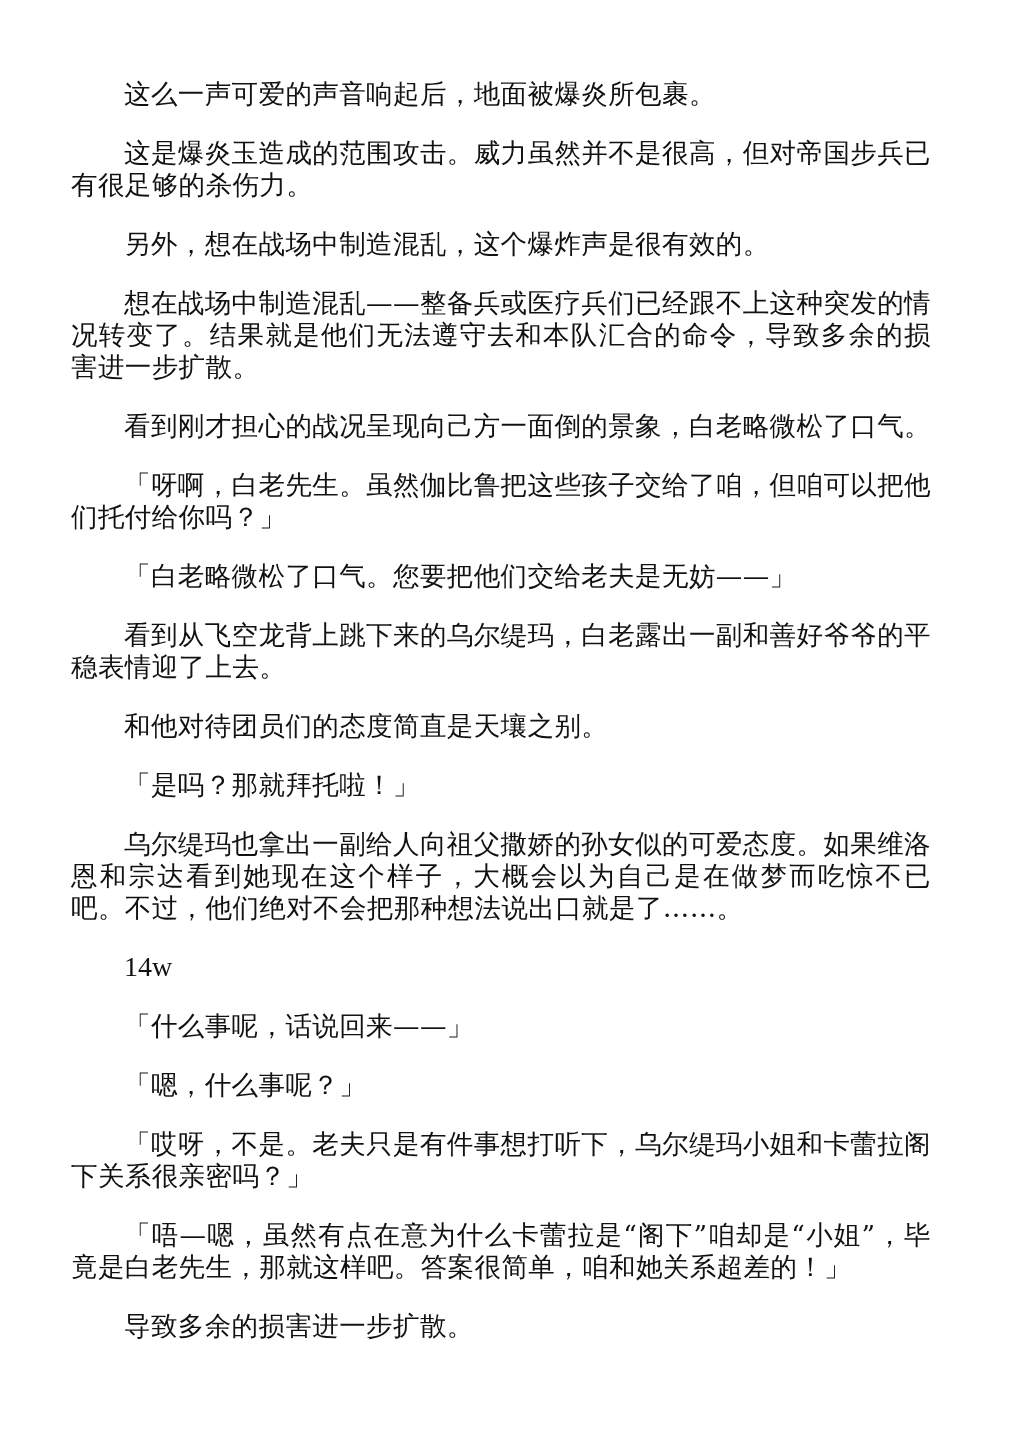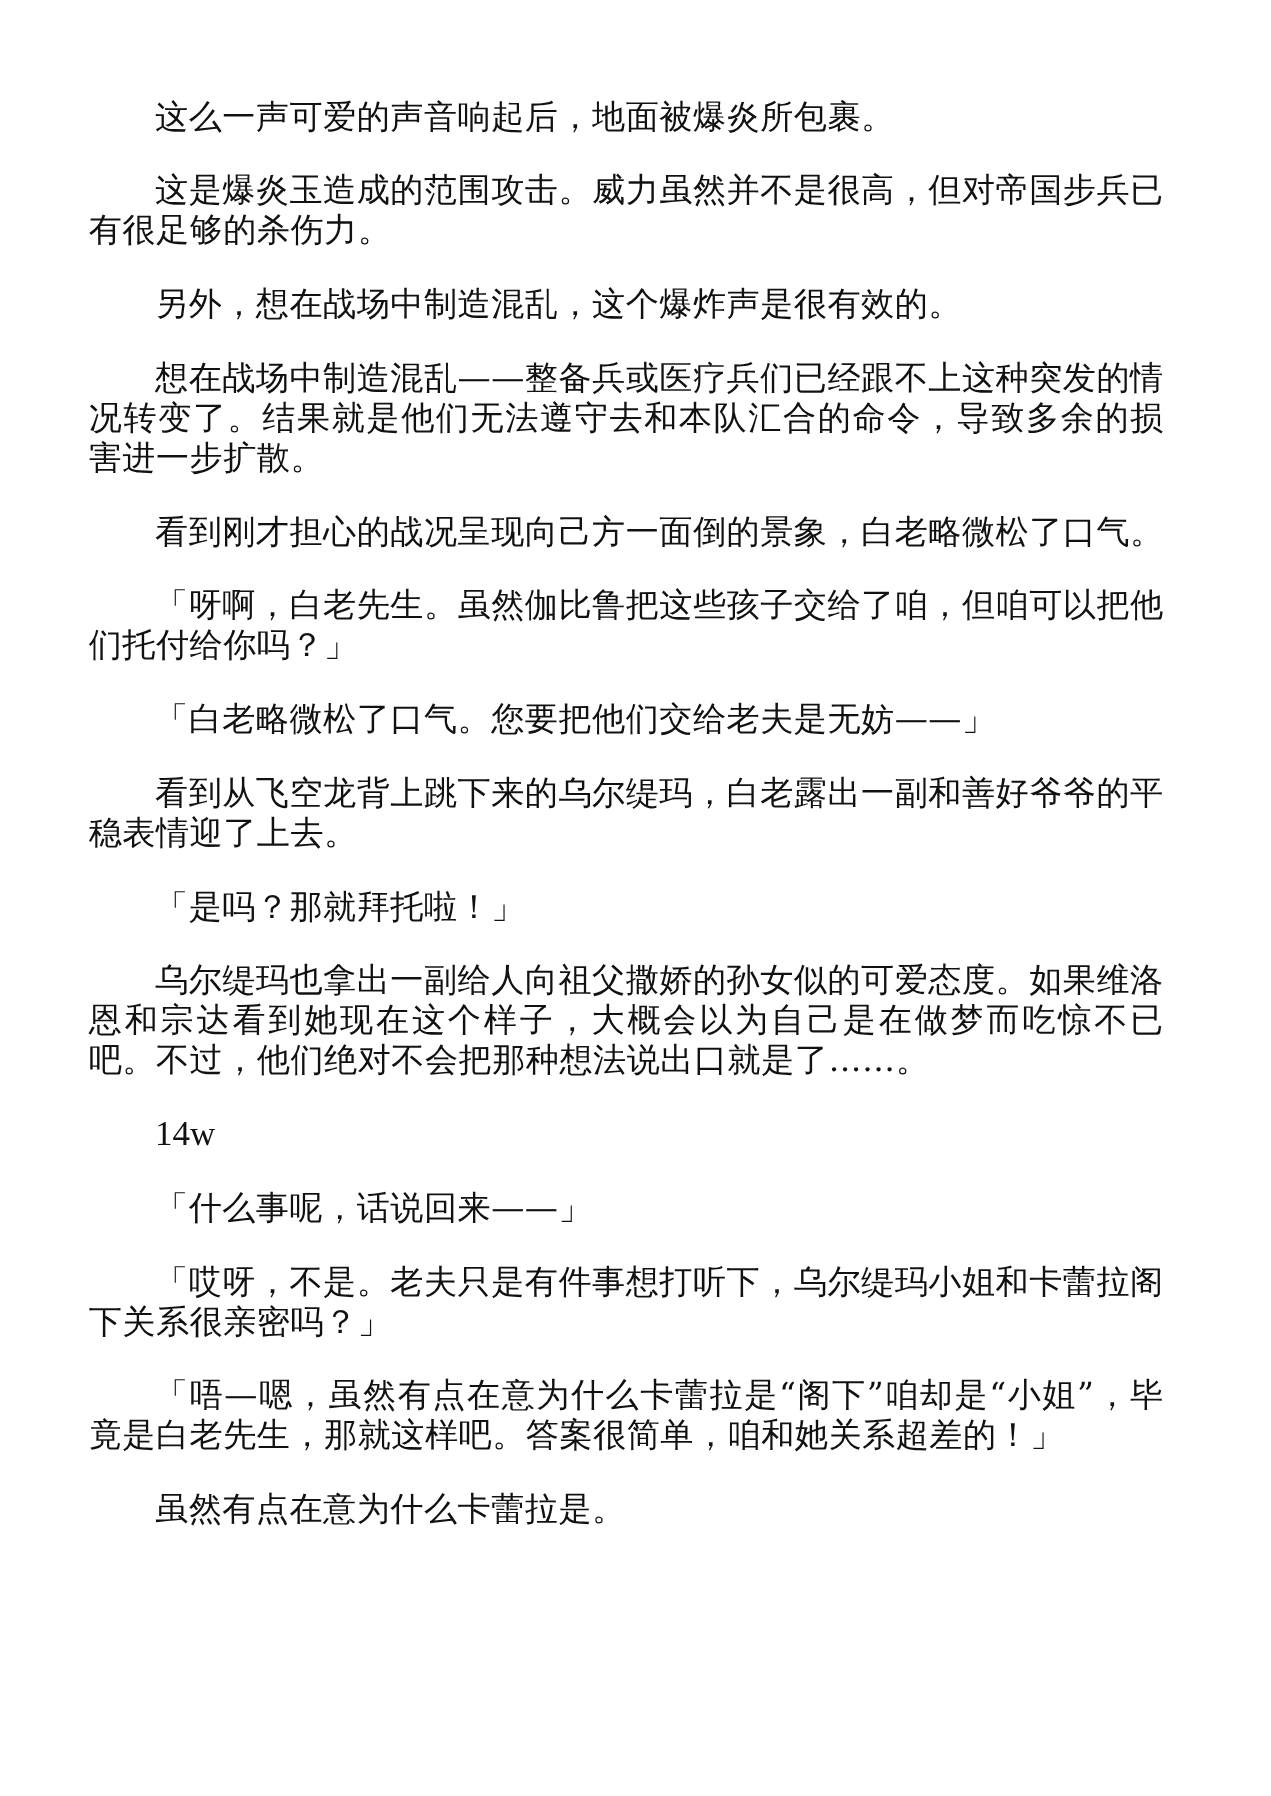--- a/index.html
+++ b/index.html
@@ -42,20 +42,22 @@
 
 <div class="page">
   <p class="para">这么一声可爱的声音响起后，地面被爆炎所包裹。</p>
   <p class="para">这是爆炎玉造成的范围攻击。威力虽然并不是很高，但对帝国步兵已有很足够的杀伤力。</p>
   <p class="para">另外，想在战场中制造混乱，这个爆炸声是很有效的。</p>
   <p class="para">想在战场中制造混乱——整备兵或医疗兵们已经跟不上这种突发的情况转变了。结果就是他们无法遵守去和本队汇合的命令，导致多余的损害进一步扩散。</p>
   <p class="para">看到刚才担心的战况呈现向己方一面倒的景象，白老略微松了口气。</p>
   <p class="para">「呀啊，白老先生。虽然伽比鲁把这些孩子交给了咱，但咱可以把他们托付给你吗？」</p>
   <p class="para">「白老略微松了口气。您要把他们交给老夫是无妨——」</p>
   <p class="para">看到从飞空龙背上跳下来的乌尔缇玛，白老露出一副和善好爷爷的平稳表情迎了上去。</p>
+  <p class="para">和他对待团员们的态度简直是天壤之别。</p>
   <p class="para">「是吗？那就拜托啦！」</p>
   <p class="para">乌尔缇玛也拿出一副给人向祖父撒娇的孙女似的可爱态度。如果维洛恩和宗达看到她现在这个样子，大概会以为自己是在做梦而吃惊不已吧。不过，他们绝对不会把那种想法说出口就是了……。</p>
   <p class="para page-mark">14w</p>
   <p class="para">「什么事呢，话说回来——」</p>
+  <p class="para">「嗯，什么事呢？」</p>
   <p class="para">「哎呀，不是。老夫只是有件事想打听下，乌尔缇玛小姐和卡蕾拉阁下关系很亲密吗？」</p>
   <p class="para">「唔—嗯，虽然有点在意为什么卡蕾拉是“阁下”咱却是“小姐”，毕竟是白老先生，那就这样吧。答案很简单，咱和她关系超差的！」</p>
-  <p class="para">虽然有点在意为什么卡蕾拉是。</p>
+  <p class="para">导致多余的损害进一步扩散。</p>
 </div>
 
 </body></html>

